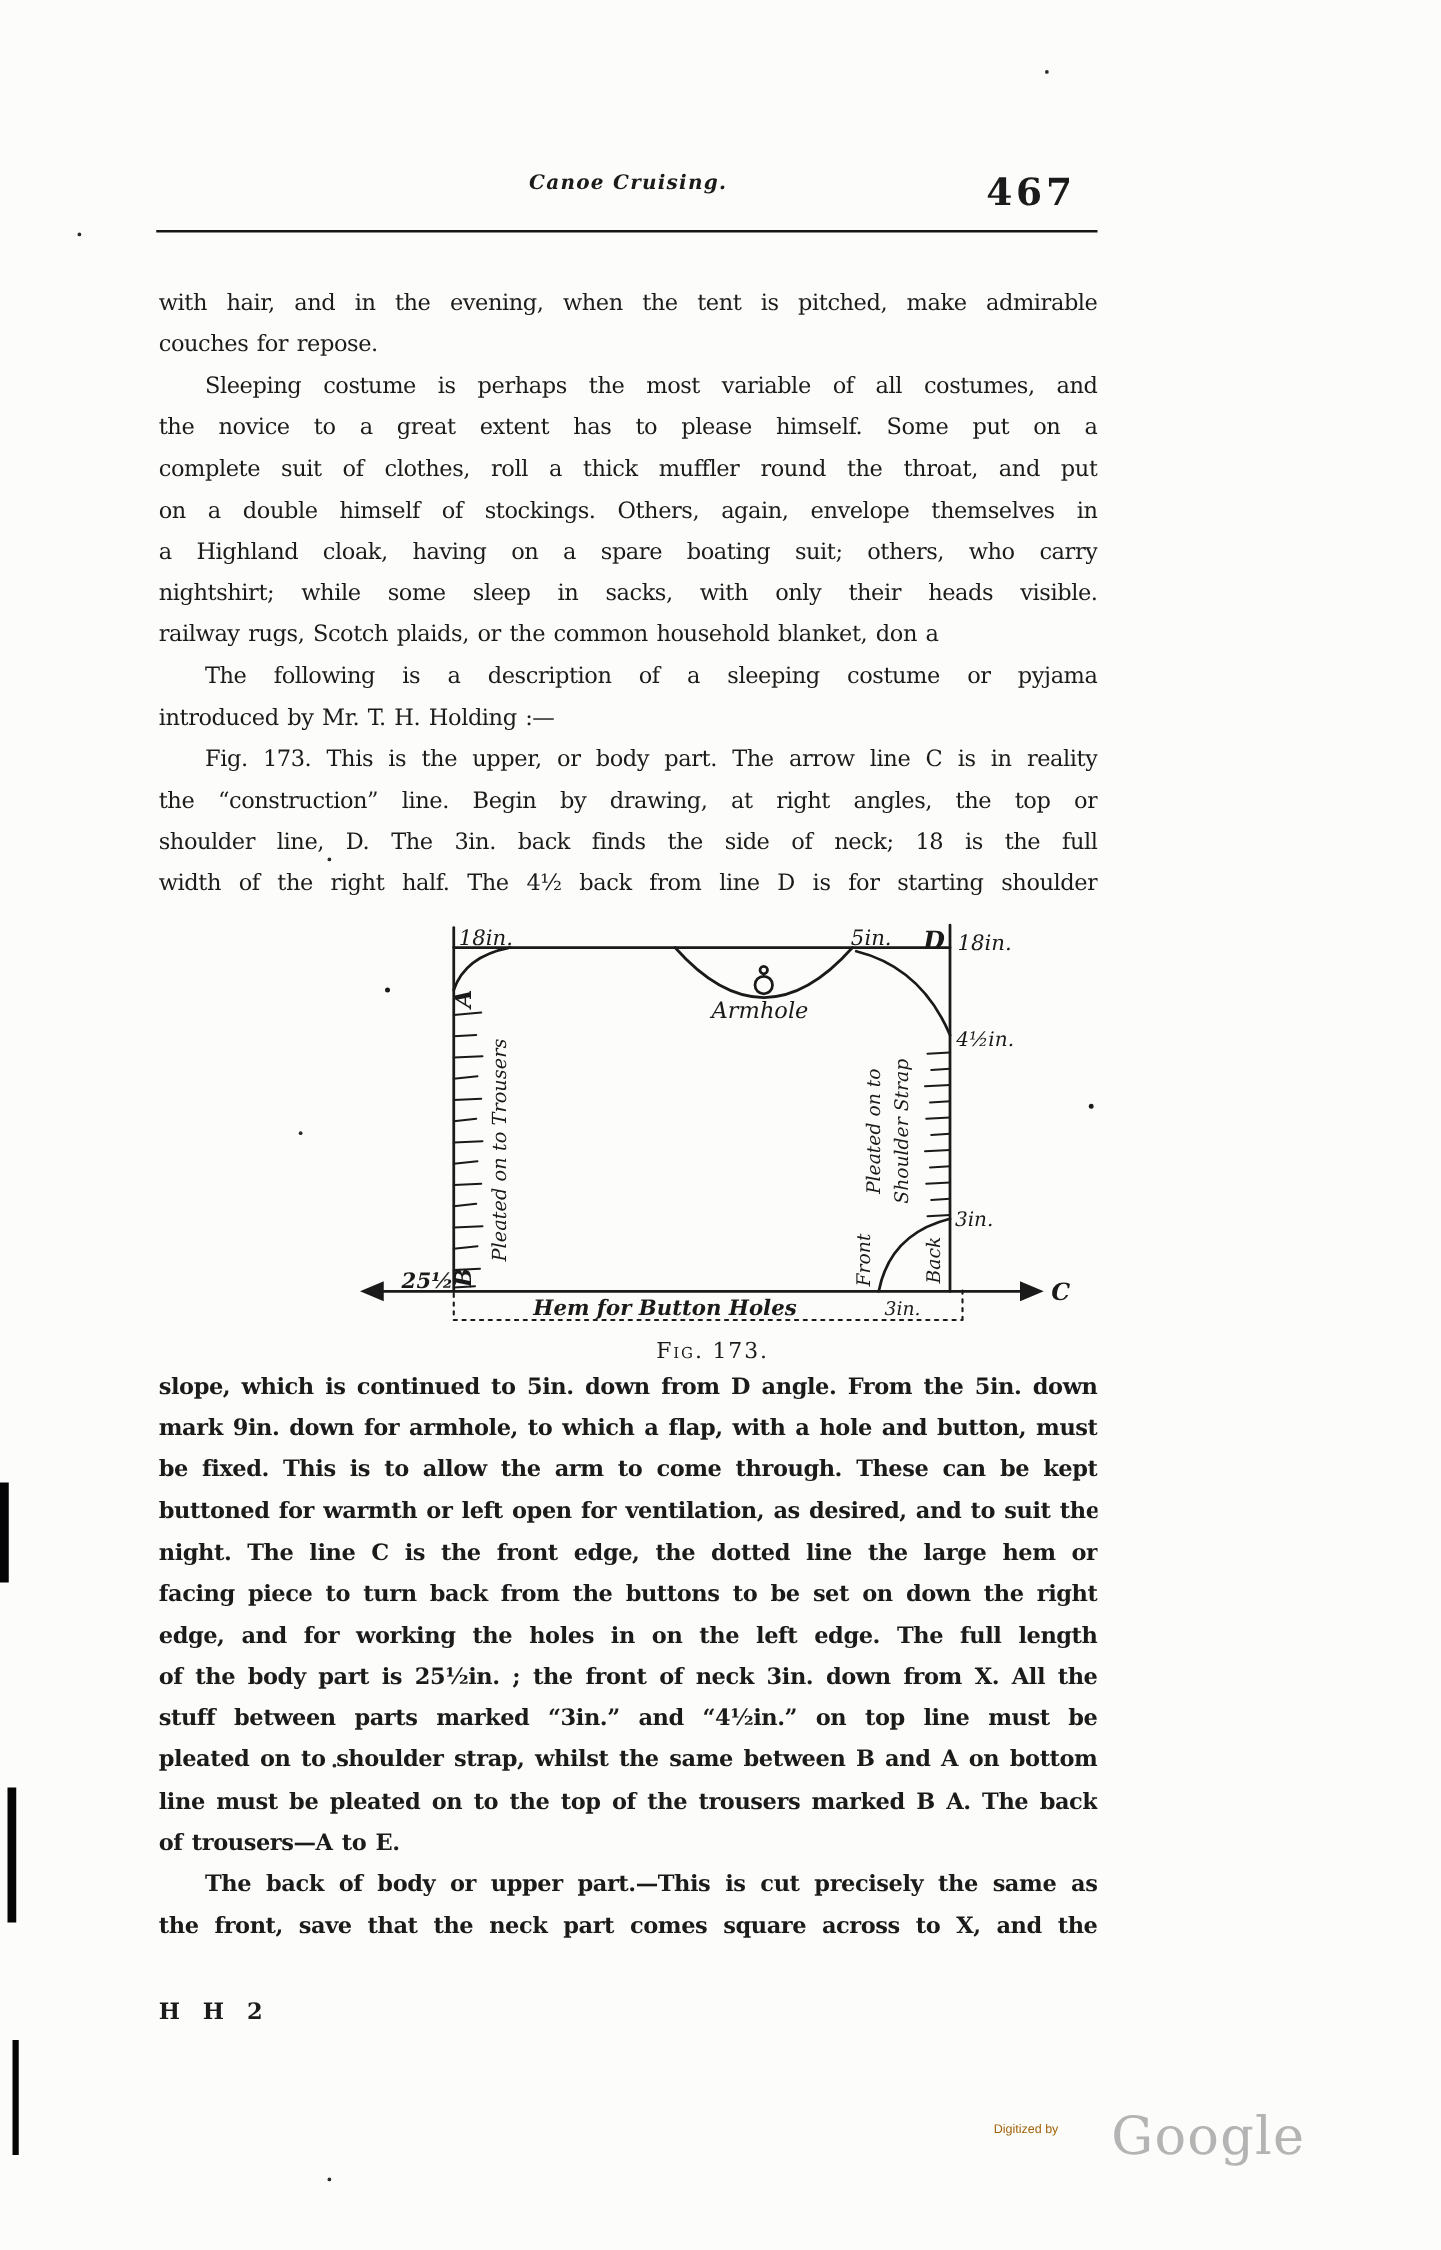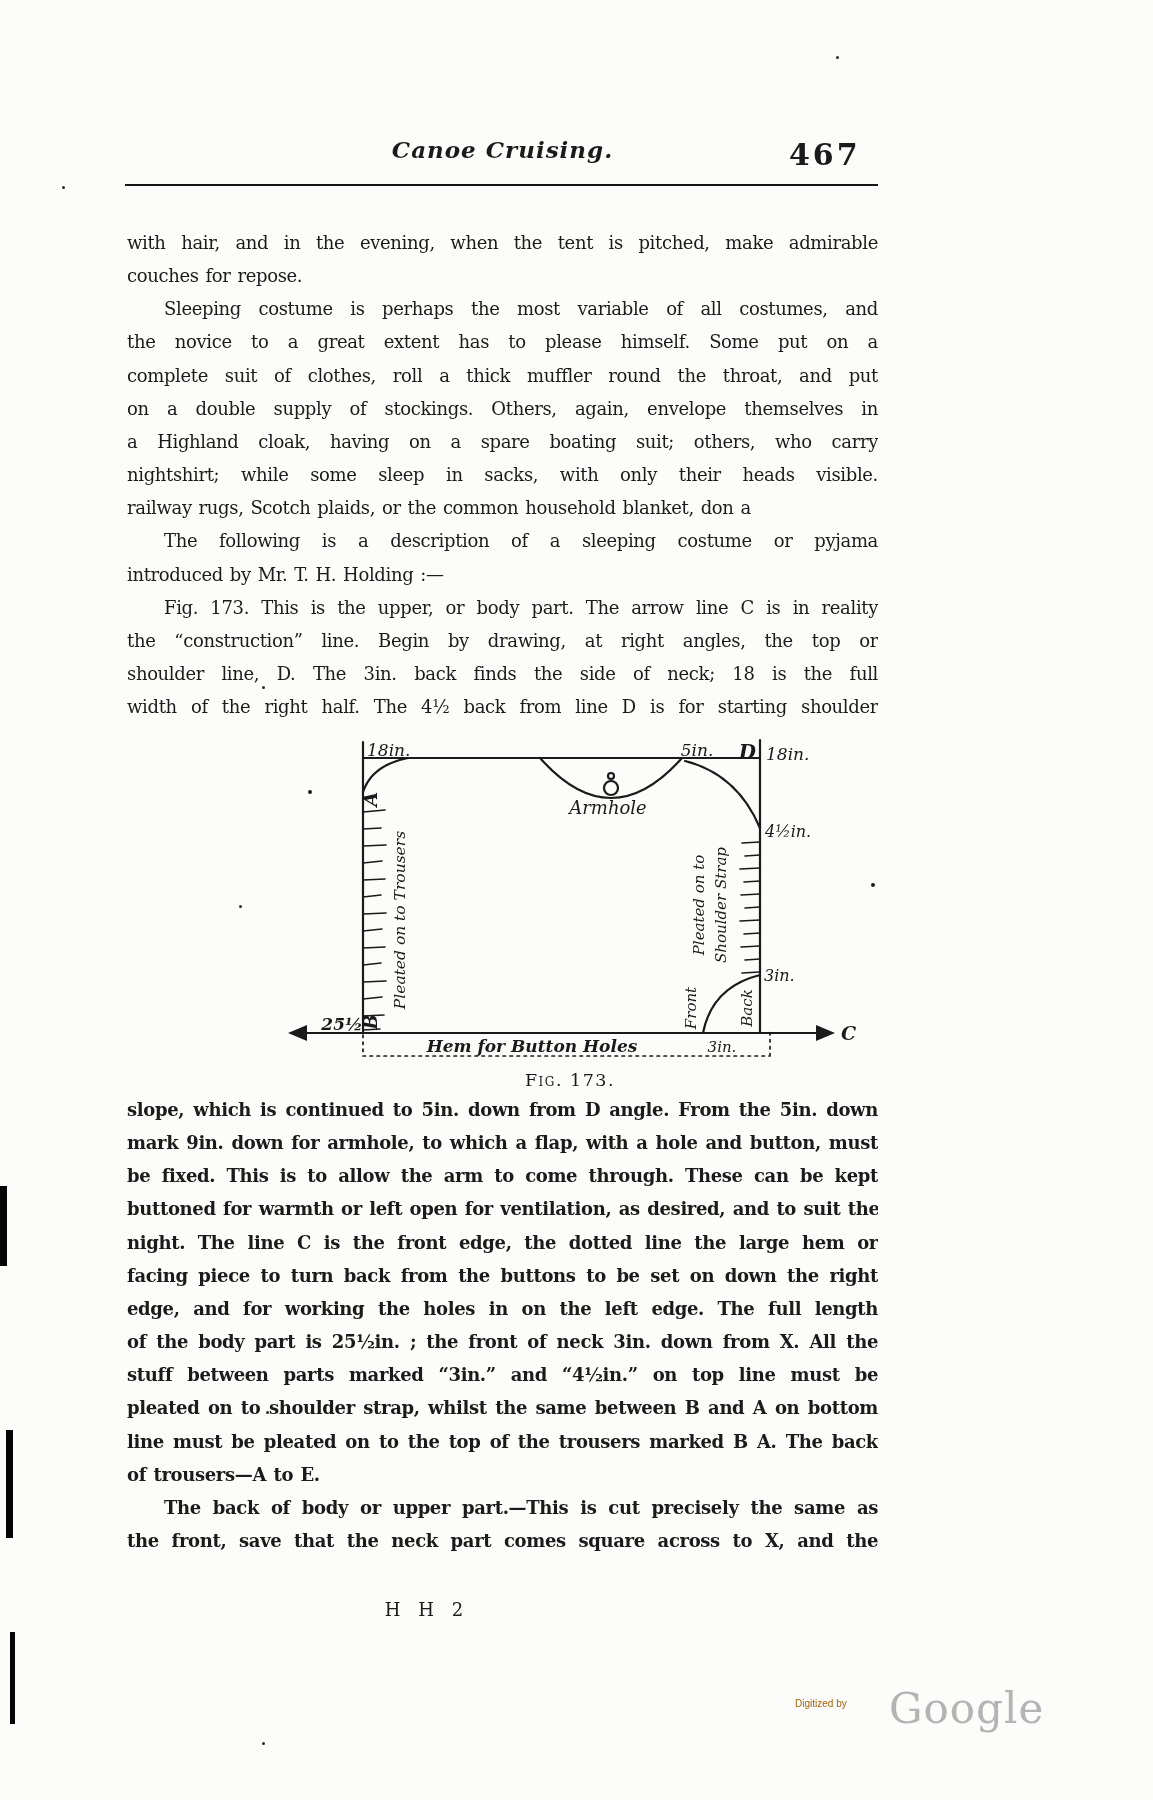--- a/index.html
+++ b/index.html
@@ -1,33 +1,33 @@
 <!DOCTYPE html>
 <html><head>
 <meta charset="utf-8">
 <style>
   html,body{margin:0;padding:0;background:#ffffff;}
   .page{position:relative;width:1153px;height:1800px;background:#fcfcfa;overflow:hidden;
         font-family:"DejaVu Serif", serif;color:#1b1b1b;}
   
   .running-head{position:absolute;top:136px;left:127px;width:751px;text-align:center;
-        font-style:italic;font-weight:bold;font-size:23px;letter-spacing:1px;}
+        font-style:italic;font-weight:bold;font-size:16px;letter-spacing:1px;}
   .folio{position:absolute;top:137px;left:789px;font-weight:bold;font-size:30px;letter-spacing:3px;}
   .head-rule{position:absolute;top:184px;left:125px;width:753px;height:2px;background:#161616;}
   
   .textcol{position:absolute;left:127px;width:751px;}
   .tc-a{top:226px;}
   .tc-b{top:1093px;font-weight:bold;}
   .tline{white-space:nowrap;overflow:hidden;text-align:justify;text-align-last:justify;
          line-height:33.15px;font-size:18px;letter-spacing:-0.35px;word-spacing:1.5px;}
   .para[data-last="left"] .tline:last-child{text-align-last:left;}
   .para.indent .tline:first-child{text-indent:37px;}
   
-  .sig{position:absolute;top:1599px;left:127px;width:600px;text-align:center;
-       font-size:18px;font-weight:normal;letter-spacing:6px;}
+  .sig{position:absolute;top:1599px;left:127px;width:600px;text-align:left;
+       font-size:18px;font-weight:bold;letter-spacing:6px;}
   
   .fig-wrap{position:absolute;left:255px;top:735px;width:620px;height:362px;}
   svg text{fill:#1a1a1a;}
   .scriptlab{font-family:"DejaVu Serif",serif;font-style:italic;}
   .caption{font-variant:small-caps;letter-spacing:1.5px;}
   
   .wm-prefix{position:absolute;left:795px;top:1698px;font-family:"Liberation Sans",sans-serif;
        font-size:10px;color:#a16207;}
   .wm-brand{position:absolute;left:889px;top:1672px;font-family:"DejaVu Serif",serif;
        font-size:42px;color:#b4b4b4;letter-spacing:1px;margin-top:12px;}
@@ -46,21 +46,21 @@
 
   <div class="textcol tc-a">
     <div class="para" data-last="left">
         <div class="tline">with hair, and in the evening, when the tent is pitched, make admirable</div>
         <div class="tline">couches for repose.</div>
       </div>
     <div class="para indent" data-last="left">
         <div class="tline">Sleeping costume is perhaps the most variable of all costumes, and</div>
         <div class="tline">the novice to a great extent has to please himself.  Some put on a</div>
         <div class="tline">complete suit of clothes, roll a thick muffler round the throat, and put</div>
-        <div class="tline">on a double supply of stockings.  Others, again, envelope themselves in</div>
+        <div class="tline">on a double himself of stockings.  Others, again, envelope themselves in</div>
         <div class="tline">a Highland cloak, having on a spare boating suit; others, who carry</div>
         <div class="tline">nightshirt; while some sleep in sacks, with only their heads visible.</div>
         <div class="tline">railway rugs, Scotch plaids, or the common household blanket, don a</div>
       </div>
     <div class="para indent" data-last="left">
         <div class="tline">The following is a description of a sleeping costume or pyjama</div>
         <div class="tline">introduced by Mr. T. H. Holding :—</div>
       </div>
     <div class="para indent" data-last="justify">
         <div class="tline">Fig. 173. This is the upper, or body part.  The arrow line C is in reality</div>

